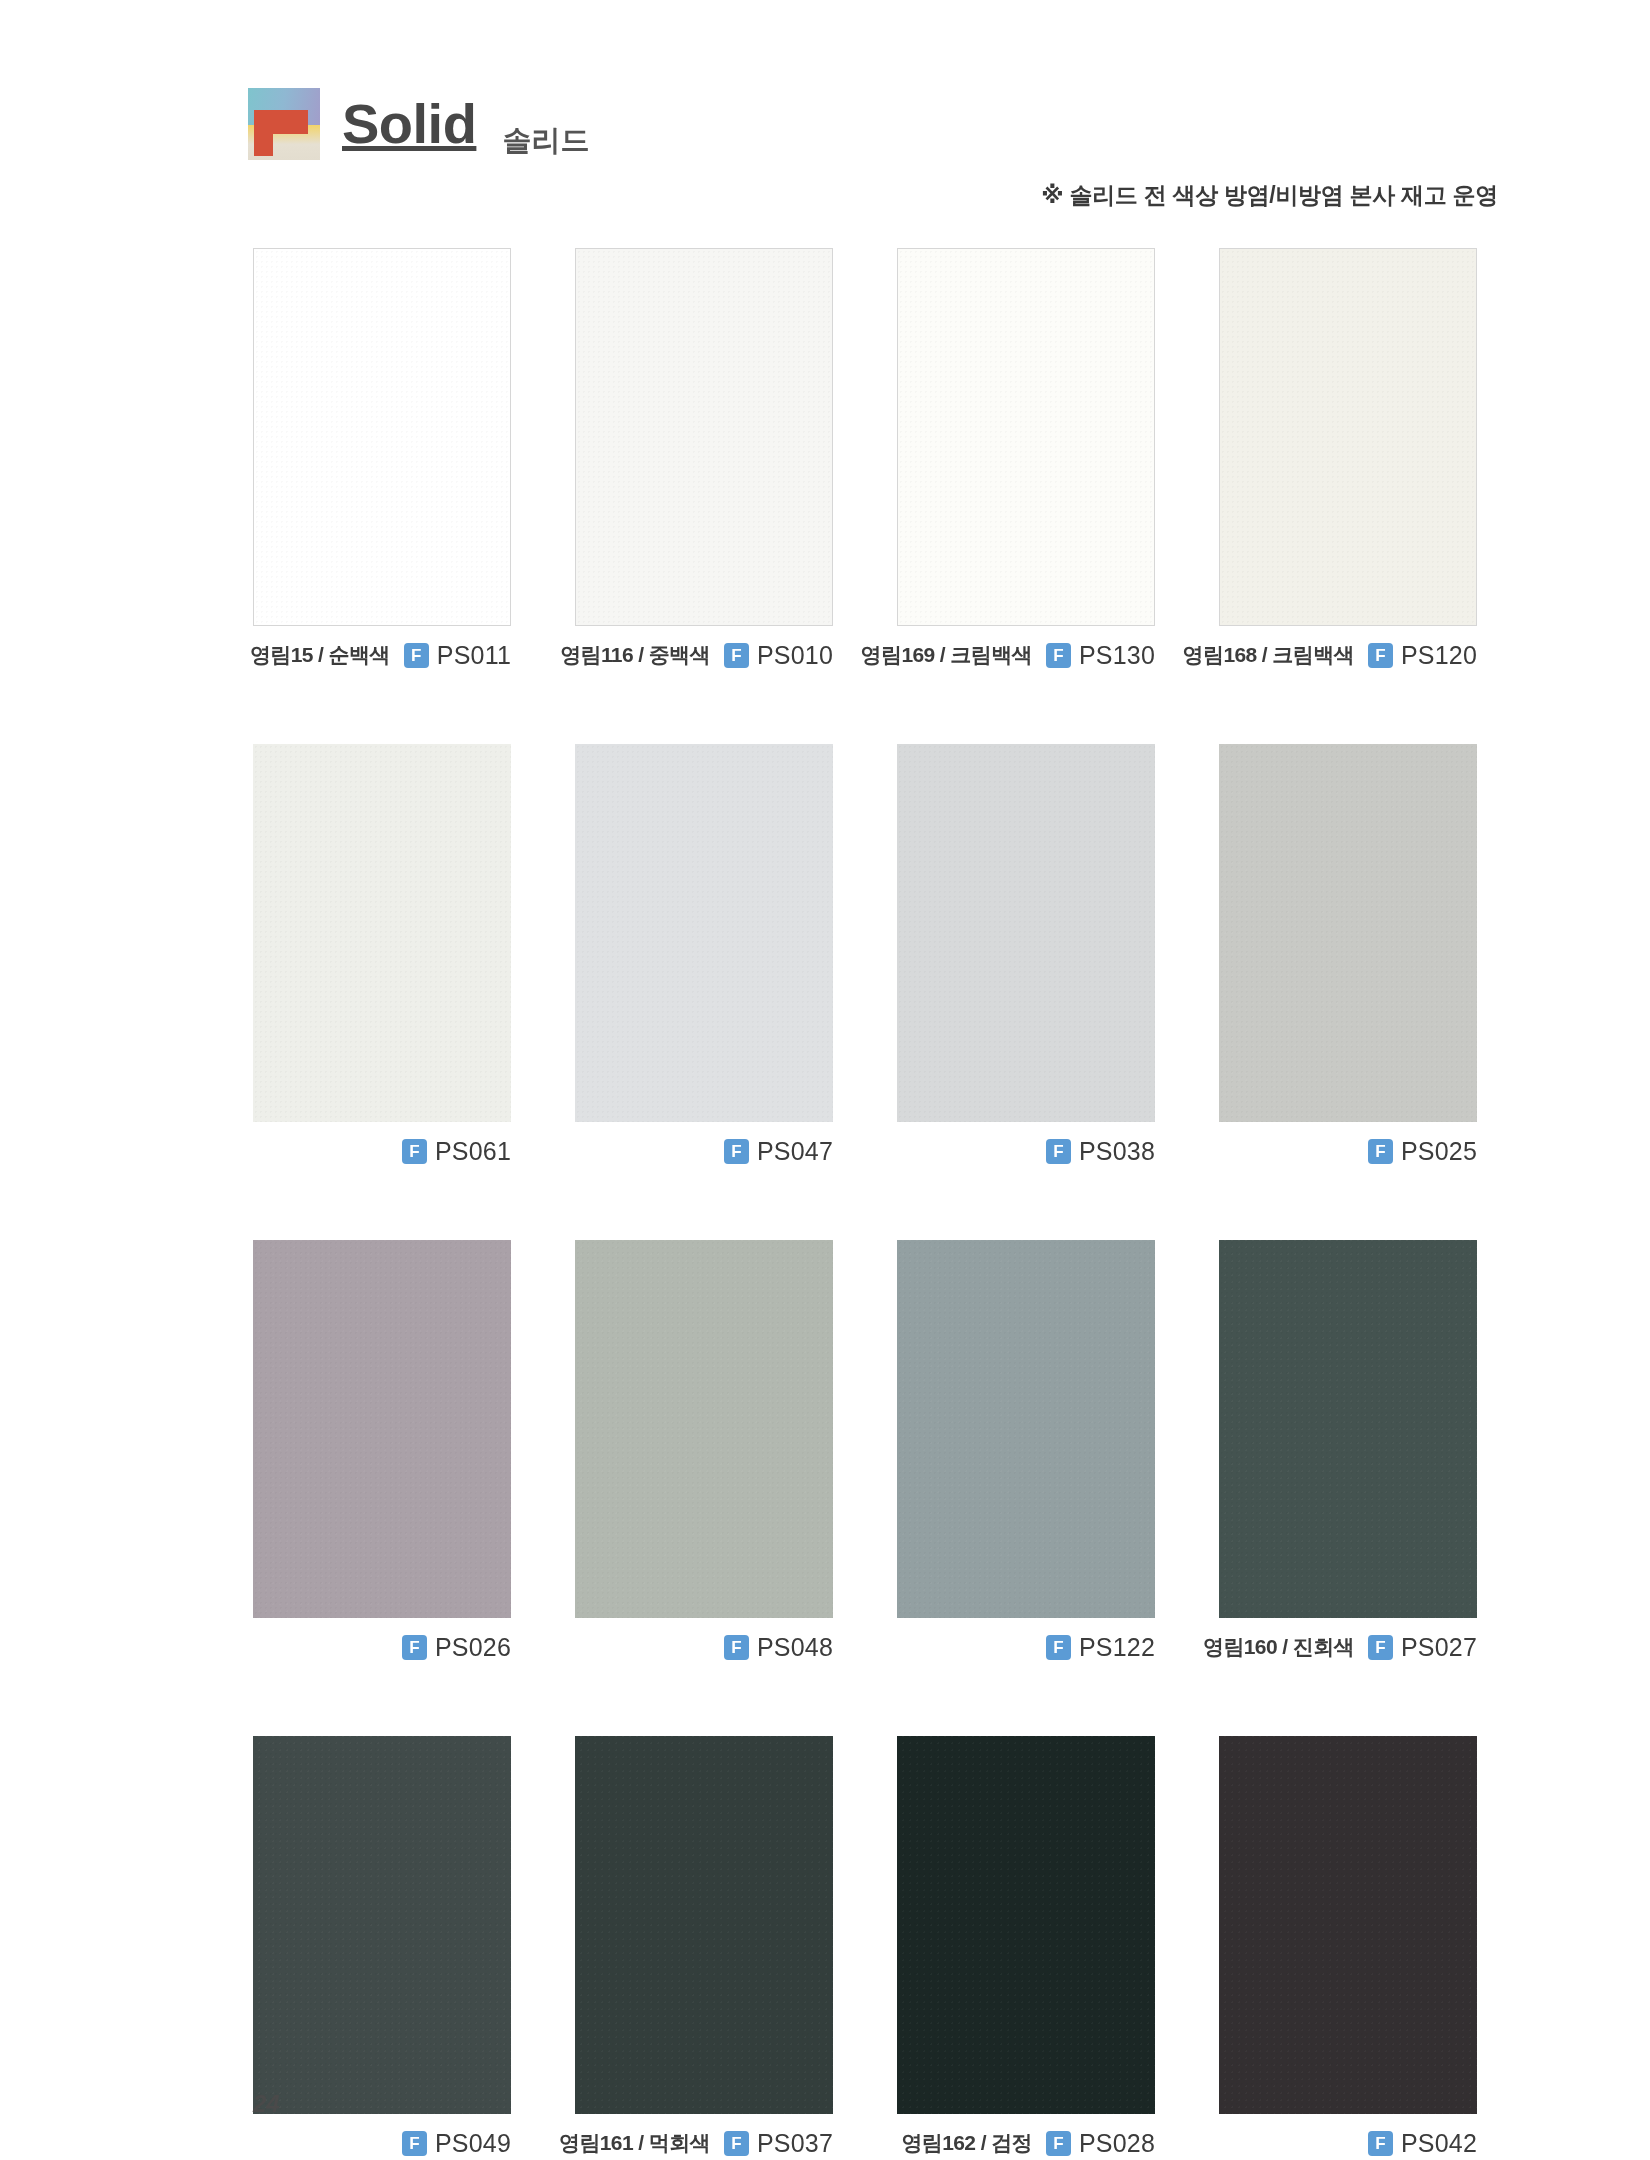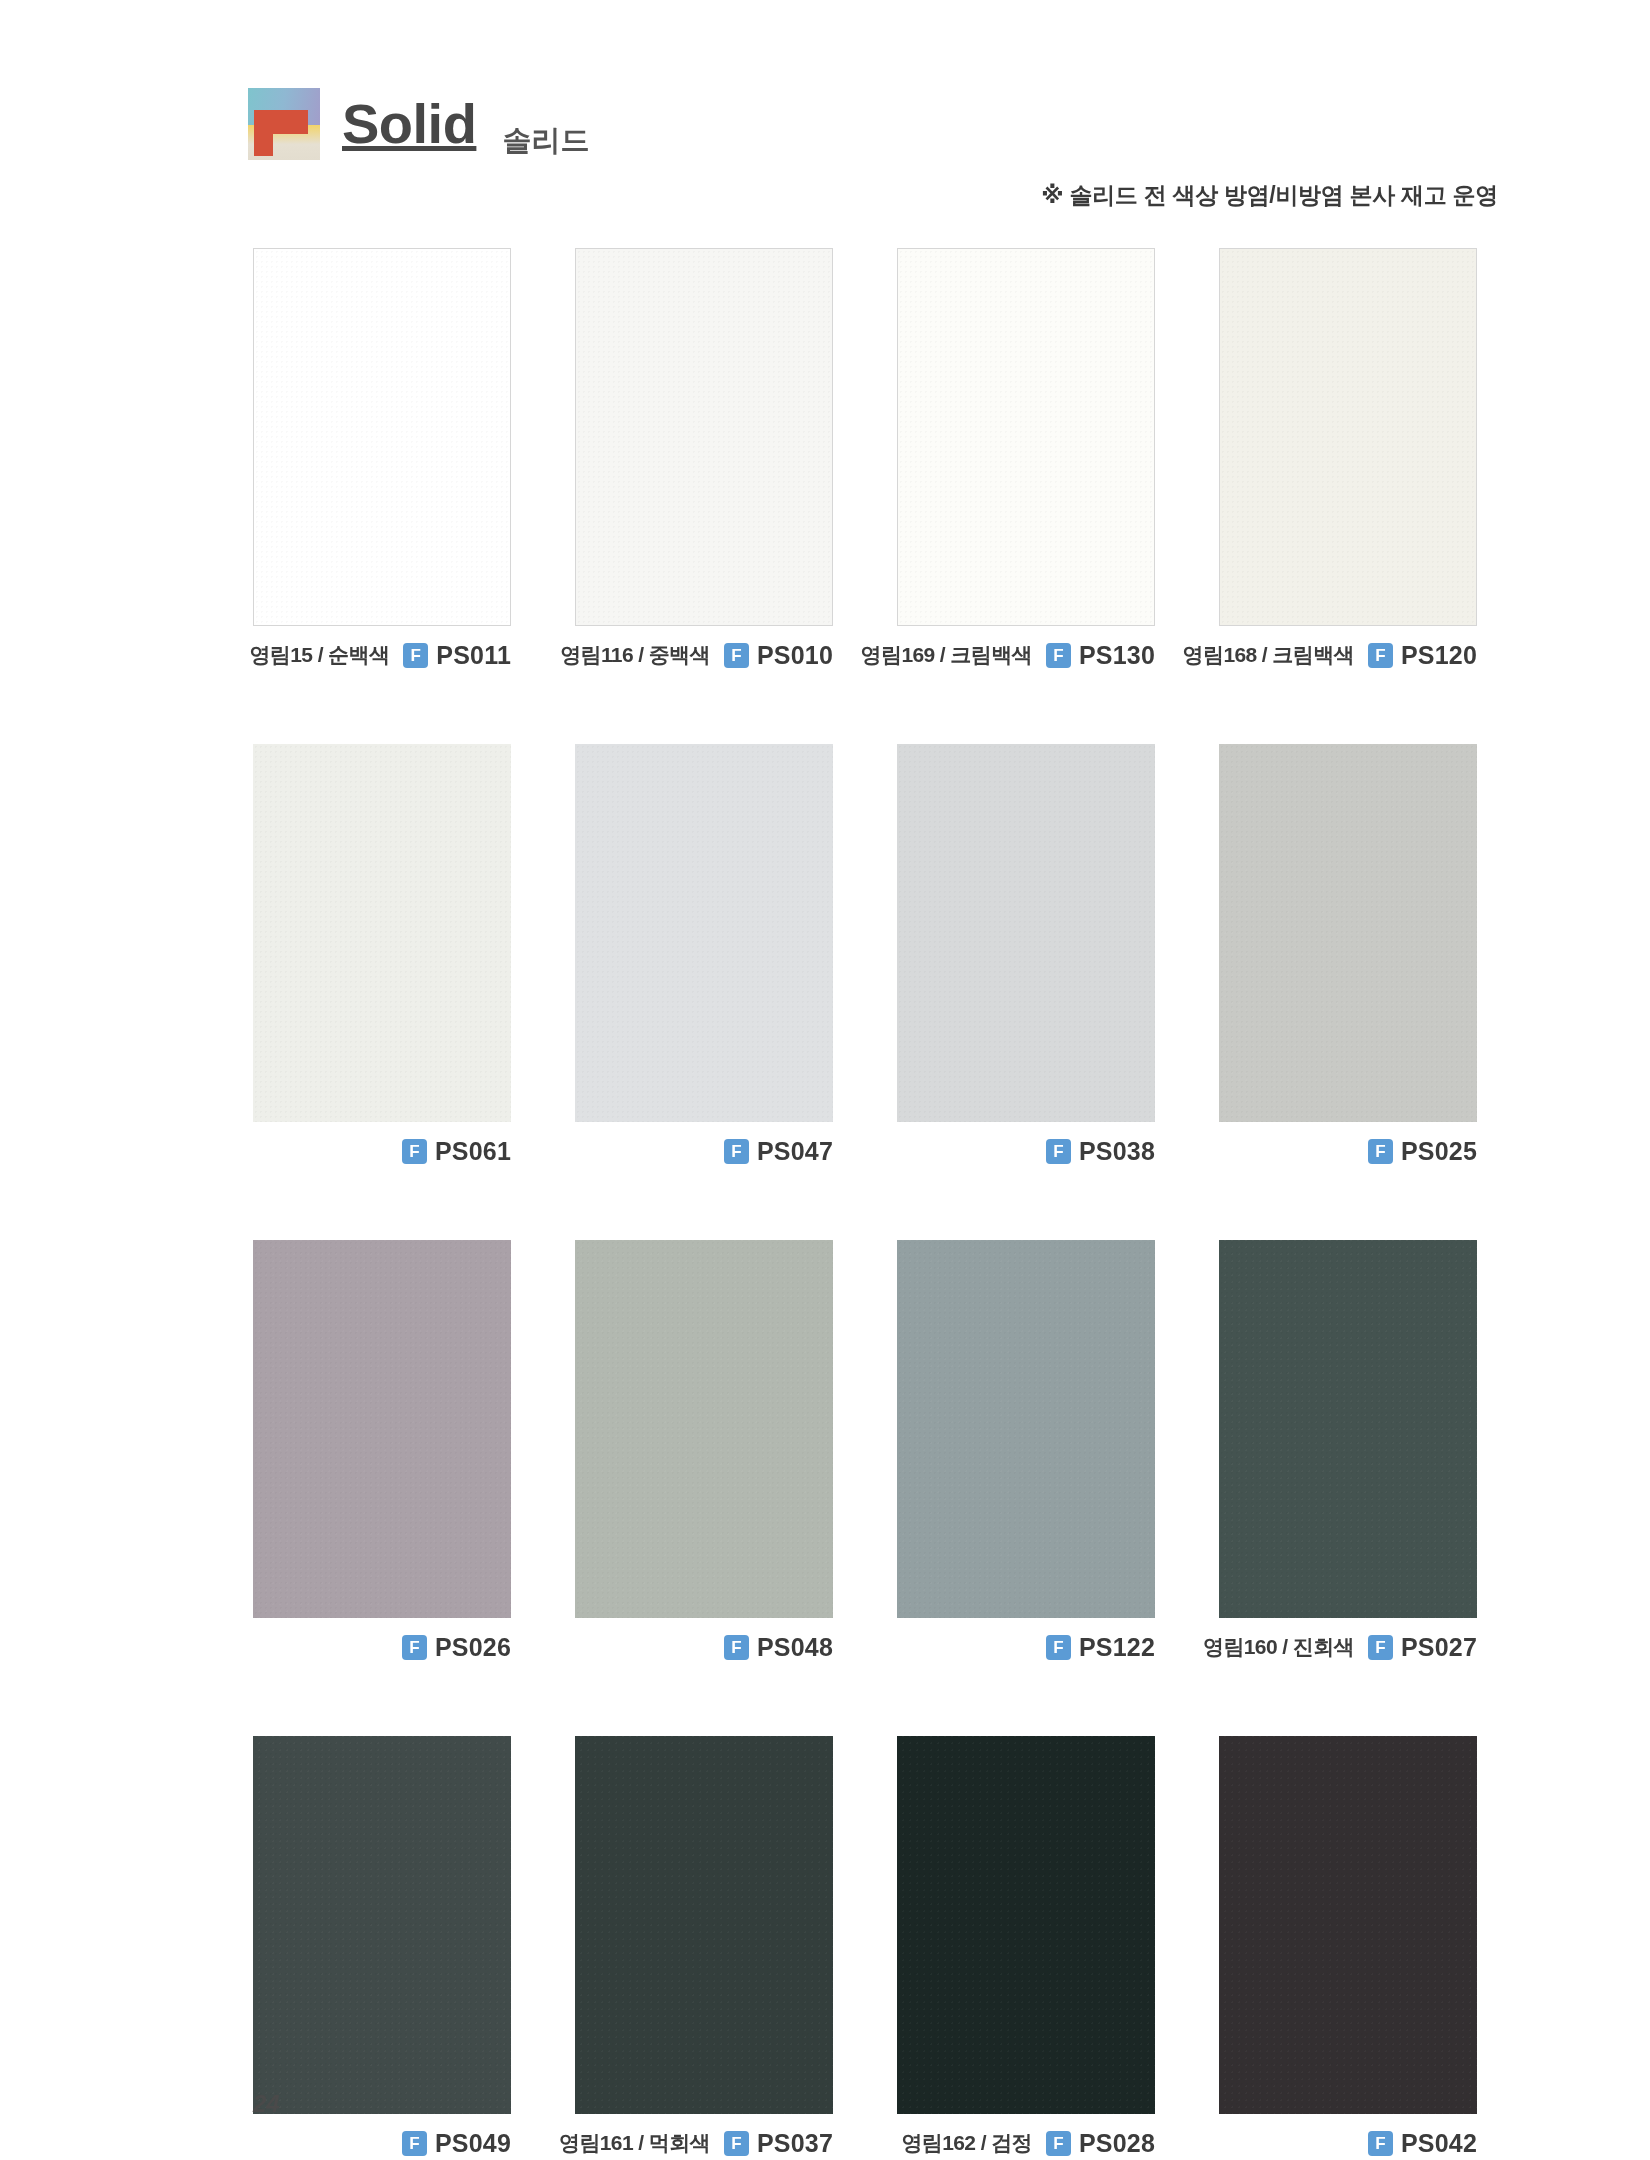--- a/index.html
+++ b/index.html
@@ -155,21 +155,21 @@
     font-size: 17px;
     font-weight: 700;
     display: inline-flex;
     align-items: center;
     justify-content: center;
     flex: 0 0 auto;
     line-height: 1;
   }
   .swatch-code {
     font-size: 25px;
-    font-weight: 700;
+    font-weight: 400;
     color: #3c3c3c;
     letter-spacing: 0.2px;
     text-align: right;
   }
 
   
   #page-number {
     position: absolute;
     left: 253px;
     top: 2090px;

